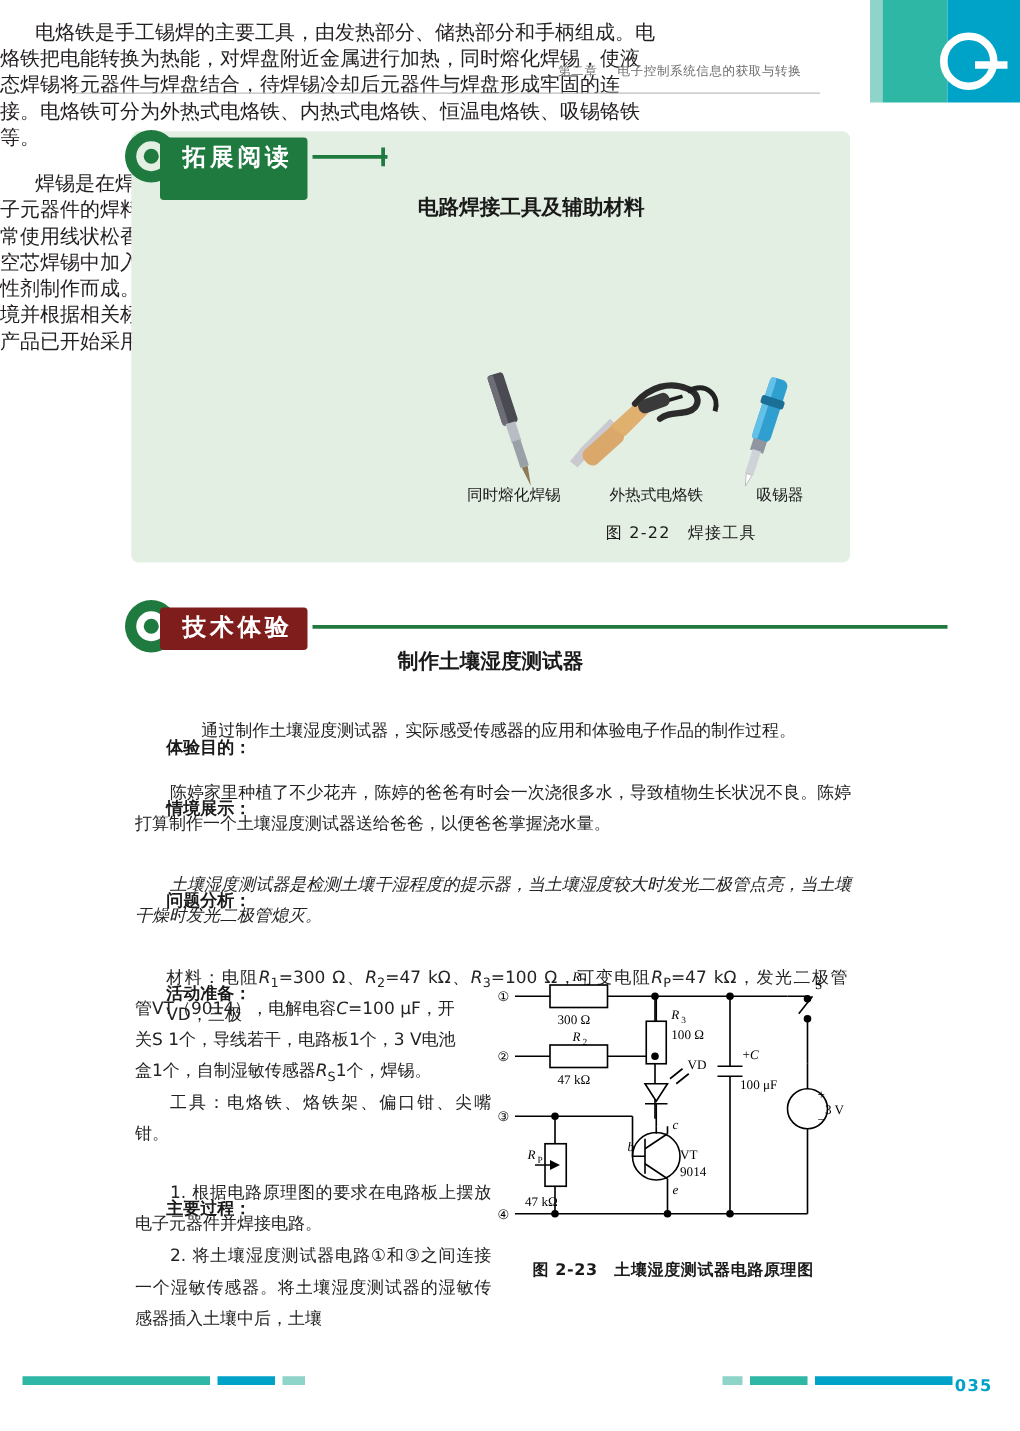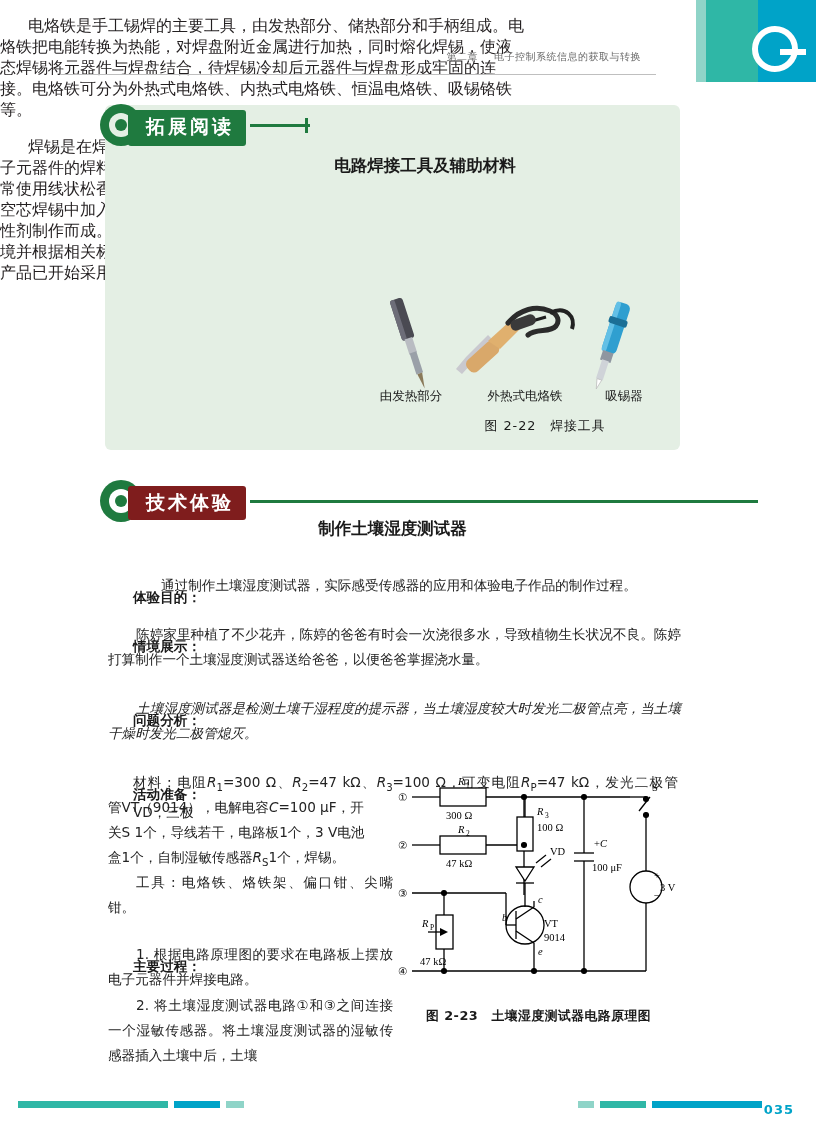--- a/index.html
+++ b/index.html
@@ -51,21 +51,21 @@
   }
   .badge .gear:before{
     content:"";position:absolute;left:9px;top:9px;width:24px;height:24px;border-radius:50%;
     background:#e4efe4;
   }
   .badge .gear:after{
     content:"";position:absolute;left:15px;top:15px;width:12px;height:12px;border-radius:50%;
     background:#1f7a3f;
   }
   .badge .tag{
-    position:absolute;left:28px;top:8px;height:30px;padding:2px 12px 4px 18px;
+    position:absolute;left:28px;top:8px;height:30px;padding:2px 12px 18px 18px;
     background:#1f7a3f;color:#fff;font-size:19px;font-weight:bold;
     letter-spacing:3px;line-height:28px;border-radius:3px;
   }
   .badge .tail{
     position:absolute;left:150px;top:22px;width:60px;height:3px;background:#1f7a3f;
   }
   .badge .tailtip{
     position:absolute;left:205px;top:16px;width:3px;height:15px;background:#1f7a3f;
   }
   .panel-title{
@@ -194,21 +194,21 @@
         <rect x="243" y="6" width="15" height="52" rx="5" fill="#2f9fd0"></rect>
         <rect x="243" y="6" width="5" height="52" rx="3" fill="#63c0e6"></rect>
         <rect x="245" y="57" width="11" height="10" fill="#8f96a0"></rect>
         <rect x="247" y="66" width="7" height="20" fill="#cfd3d8"></rect>
         <polygon points="248,86 253,86 250.5,96" fill="#ffffff" stroke="#bbb" stroke-width="0.7"></polygon>
         <rect x="241" y="22" width="19" height="7" rx="2" fill="#1b6f96"></rect>
       </g>
     </svg>
   </div>
 
-  <div class="photo-caption cap1">由发热部分</div>
+  <div class="photo-caption cap1">同时熔化焊锡</div>
   <div class="photo-caption cap2">外热式电烙铁</div>
   <div class="photo-caption cap3">吸锡器</div>
   <div class="fig-caption">图 2-22　焊接工具</div>
 
   <div class="badge2">
     <div class="gear"></div>
     <div class="tag">技术体验</div>
     <div class="tail"></div>
   </div>
 

